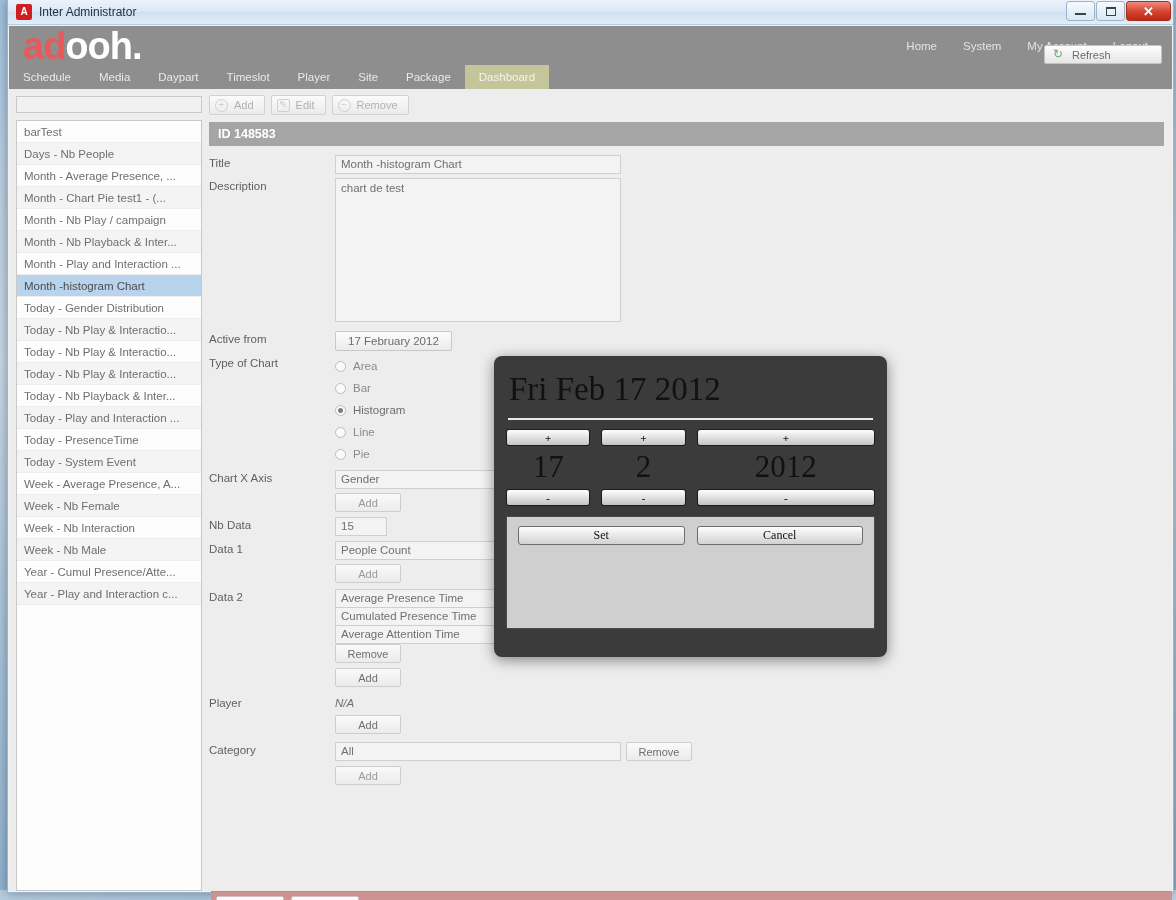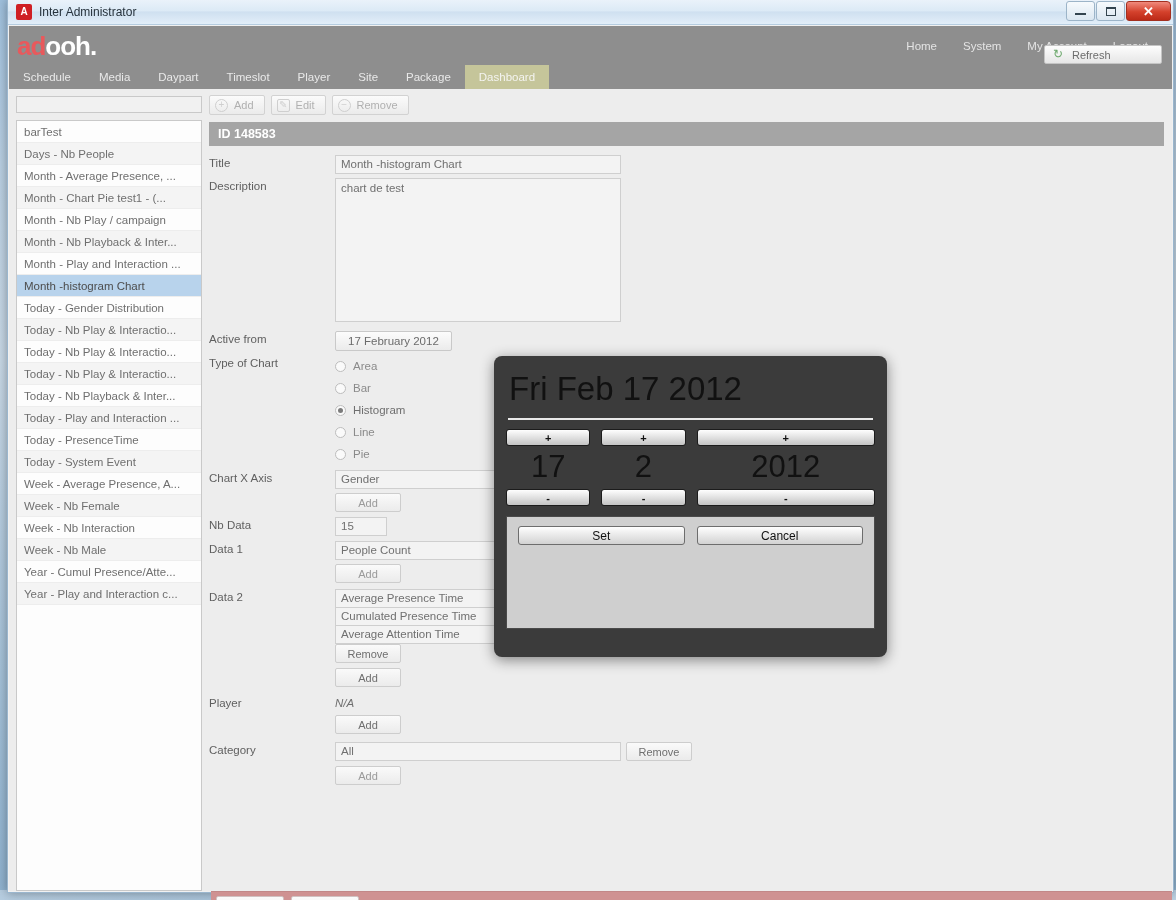--- a/index.html
+++ b/index.html
@@ -58,21 +58,21 @@
   }
   .win-glyph-min { width:11px;height:2px;background:#33444f;margin-top:6px;}
   .win-glyph-max { width:10px;height:9px;border:1px solid #33444f;border-top-width:2px;}
 
   
   .app { position:absolute; left:1px; top:26px; right:1px; bottom:1px; background:#ededed; }
   .brandbar {
     height: 39px; background:#8e8e8e;
     display:flex; align-items:center; justify-content:space-between;
   }
-  .logo { margin-left: 8px; font-size: 26px; font-weight: bold; letter-spacing:-1px; line-height:1; }
+  .logo { margin-left: 14px; font-size: 38px; font-weight: bold; letter-spacing:-1px; line-height:1; }
   .logo .ad { color:#e8595c; }
   .logo .ooh { color:#ffffff; }
   .toplinks { display:flex; gap:26px; margin-right:24px; }
   .toplink { color:#e4e4e4; font-size:11.5px; }
   .navbar {
     height: 24px; background:#8e8e8e; display:flex; align-items:stretch;
     position:relative;
   }
   .navitem {
     color:#e9e9e9; font-size:11.5px; padding: 0 14px;
@@ -179,20 +179,21 @@
     border:1px solid #d0c2c2; border-radius:2px; font-size:11.5px; color:#777;
     display:flex;align-items:center;justify-content:center;
   }
 
   
   .dialog {
     position:absolute; left: 486px; top: 356px; width: 393px; height: 301px;
     background:#3b3b3b; border-radius: 8px;
     box-shadow: 0 3px 14px rgba(0,0,0,.45);
     padding: 10px 12px;
+    font-family: Liberation Serif, serif;
   }
   .dlg-title { color:#111; font-size:33px; letter-spacing:0px; line-height:46px; padding-left:3px;}
   .dlg-hr { height:2px; background:#e9e9e9; margin: 6px 2px 9px 2px; }
   .stepper-row { display:flex; gap:11px; }
   .step-btn {
     background: linear-gradient(180deg,#fefefe,#c4c4c4);
     border:1px solid #1c1c1c; border-radius:3px;
     height: 17px; display:flex;align-items:center;justify-content:center;
     font-size:11px; color:#111; font-weight:bold;
   }

